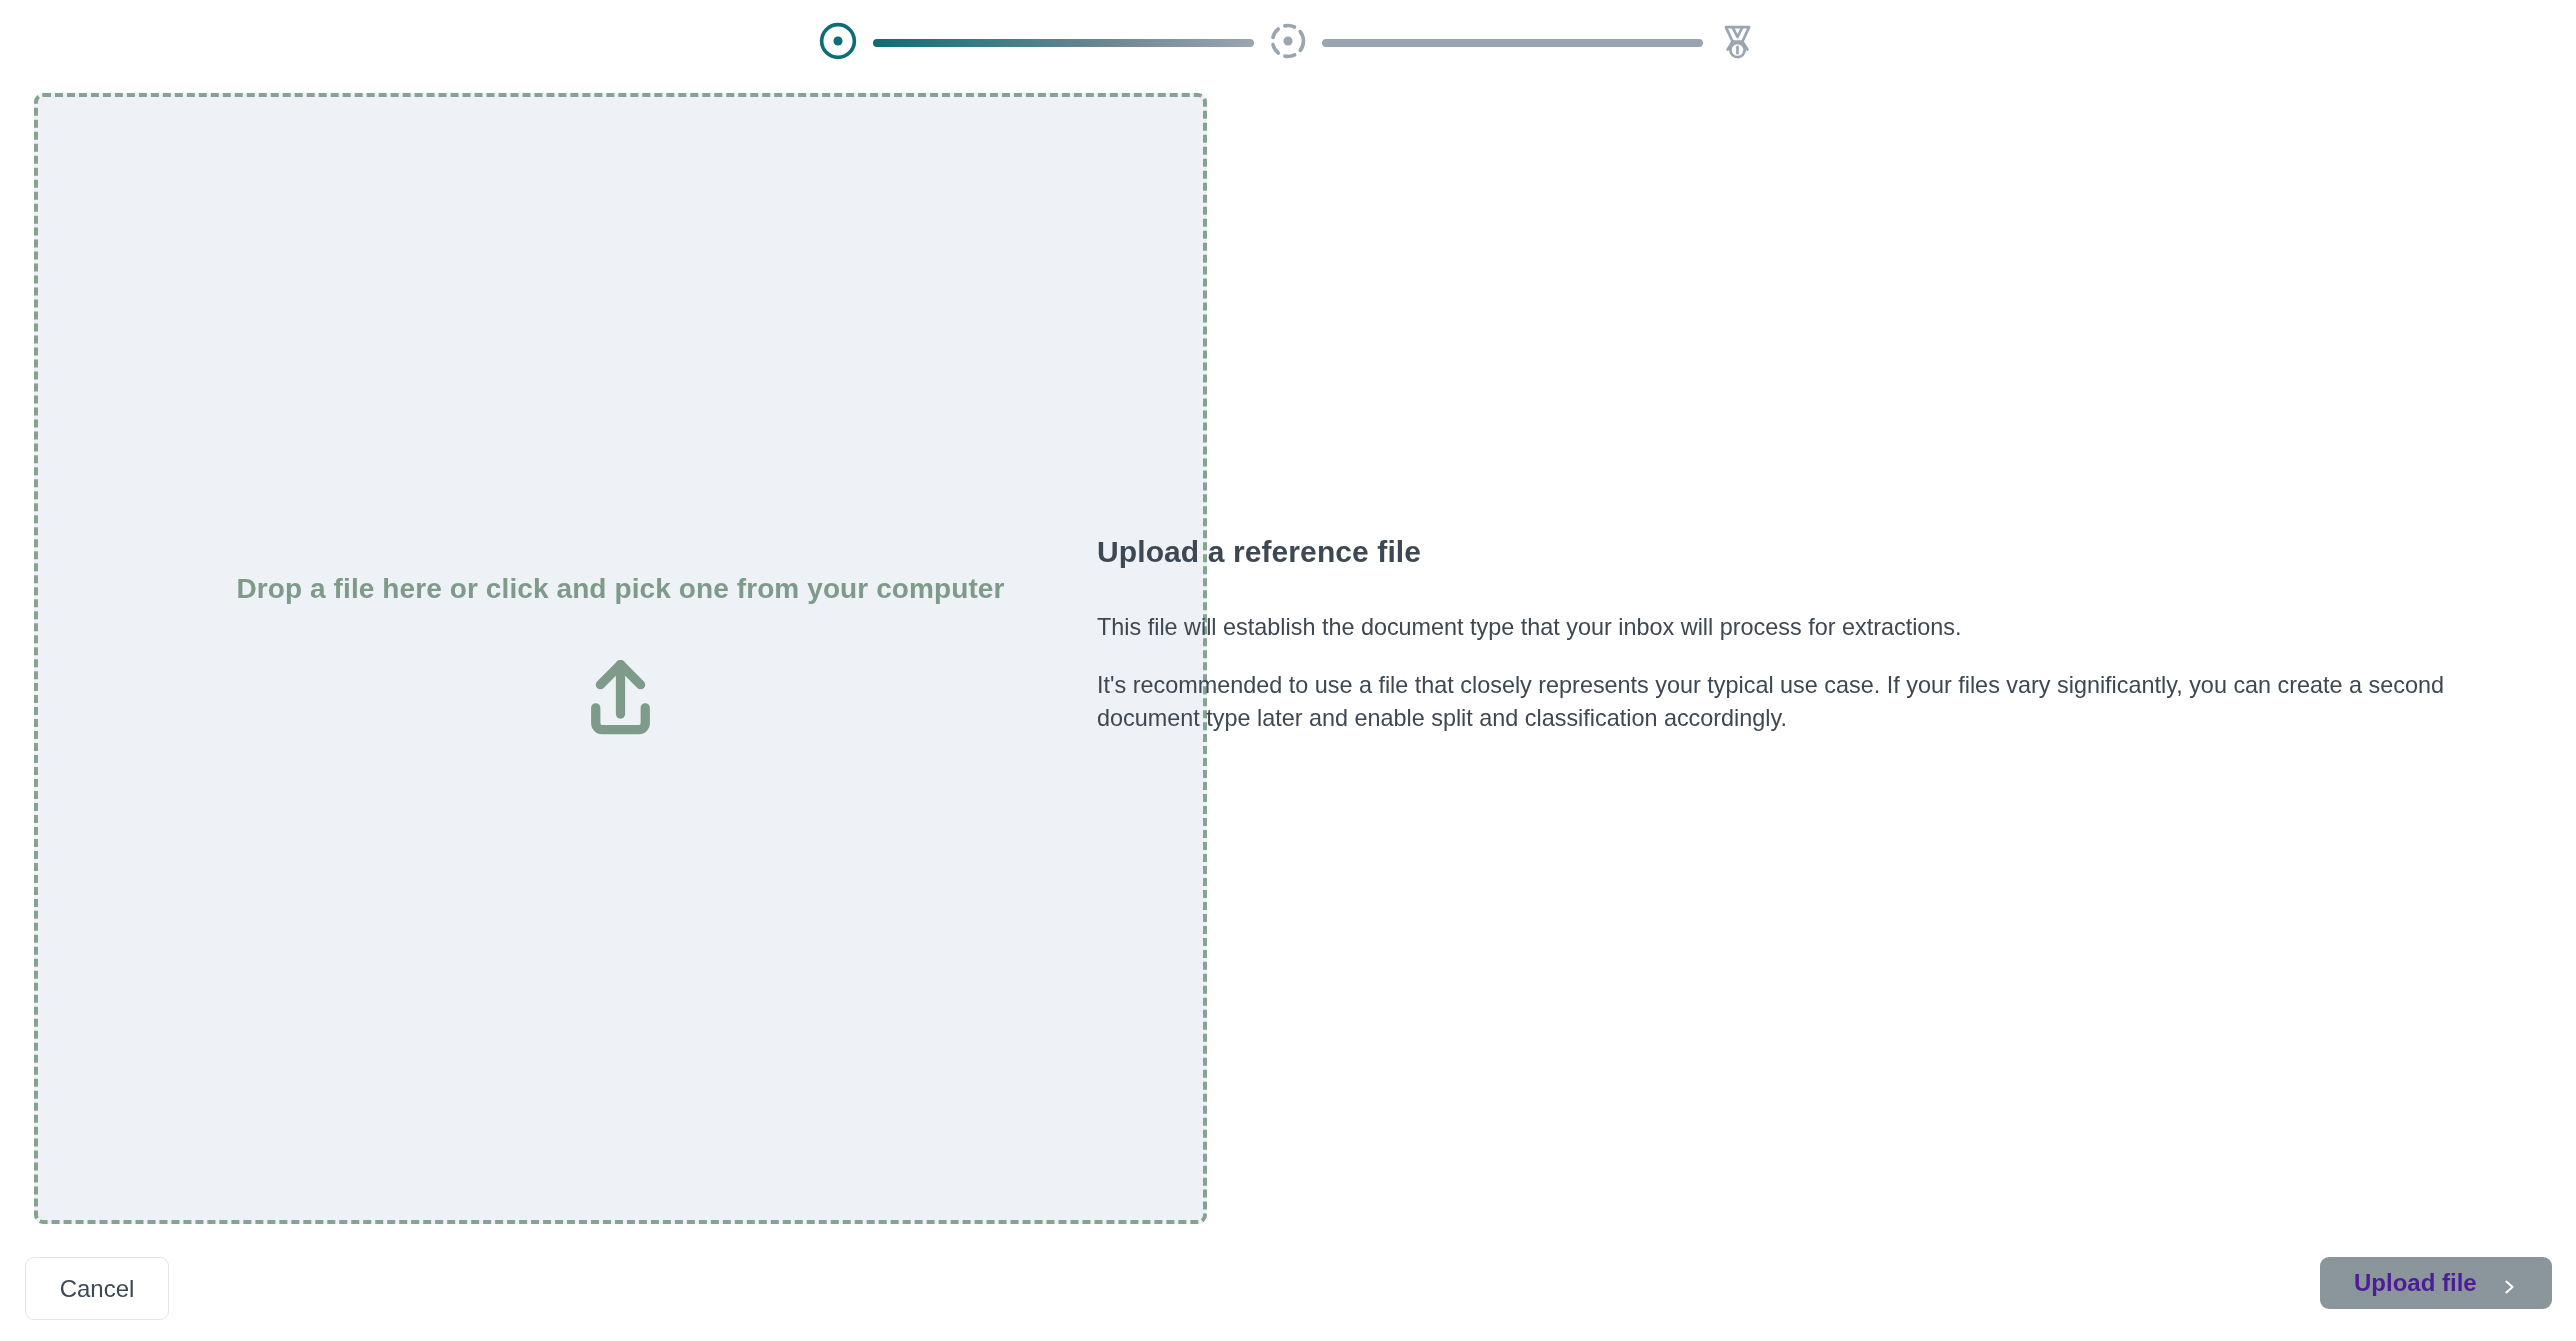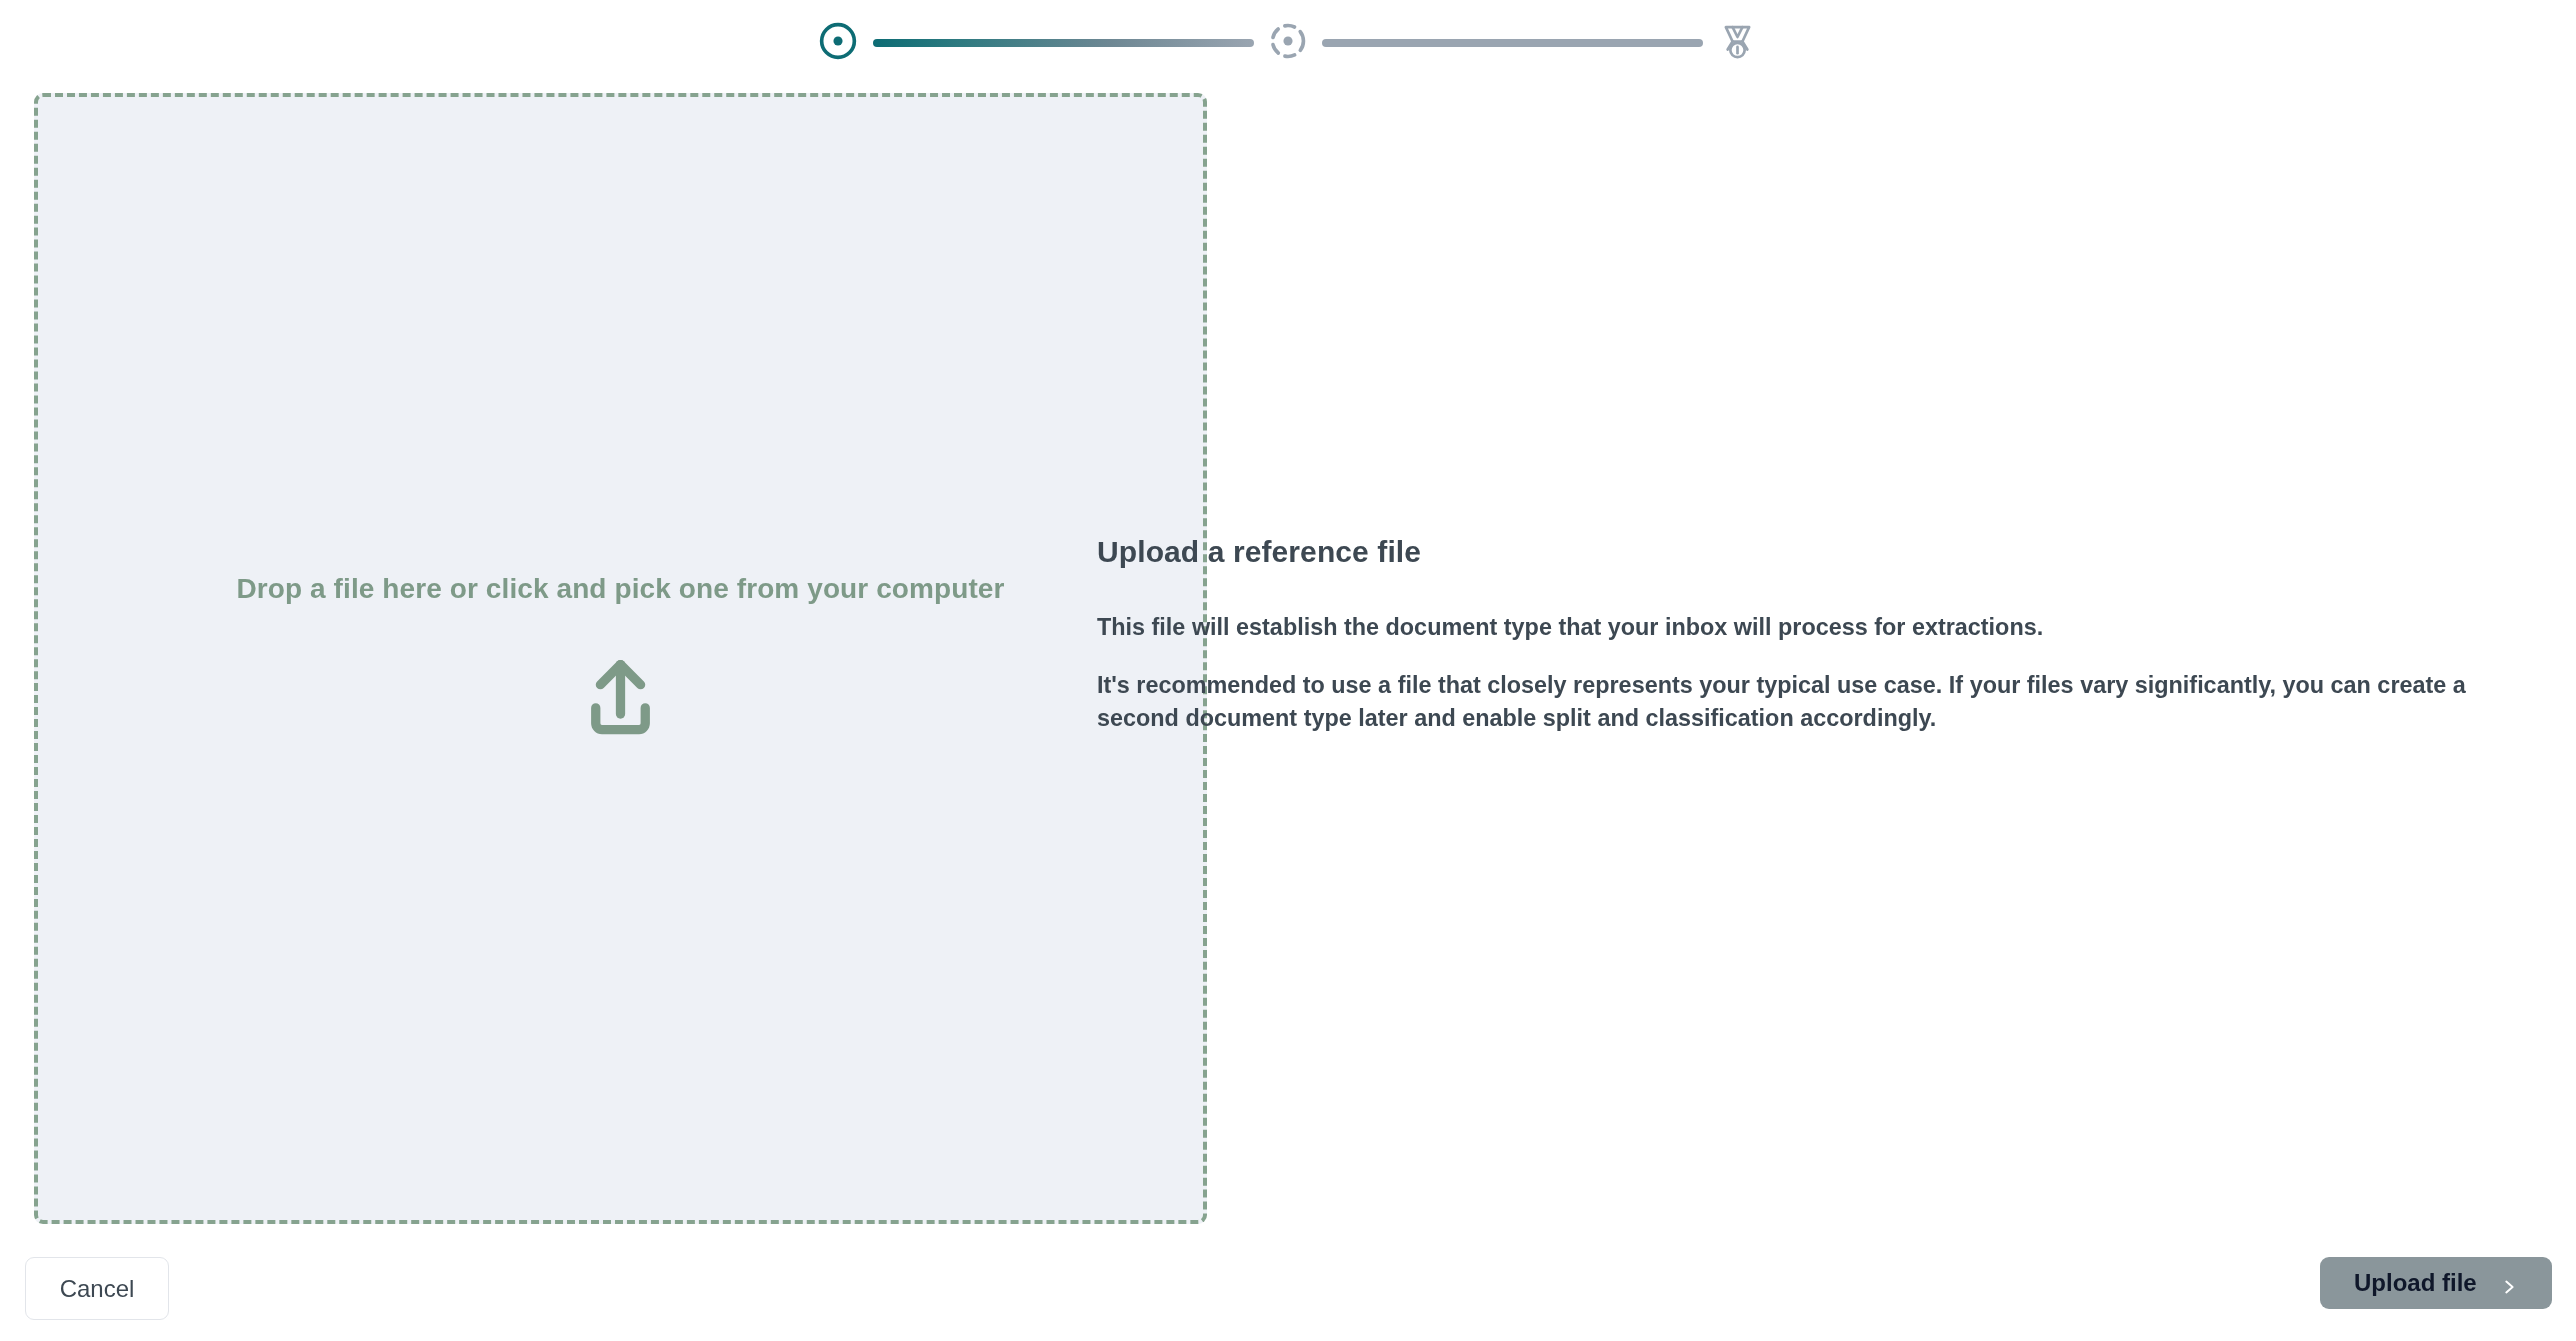--- a/index.html
+++ b/index.html
@@ -94,21 +94,21 @@
     font-weight: 700;
     color: #3d4852;
     margin: 0 0 42px 0;
     letter-spacing: 0.1px;
   }
   .info-para {
     font-size: 23.4px;
     line-height: 1.42;
     color: #3d4852;
     margin: 0 0 25px 0;
-    font-weight: 700;
+    font-weight: 400;
   }
   .info-para:last-child { margin-bottom: 0; }
 
   
   .btn-cancel {
     position: absolute;
     left: 25px;
     top: 1257px;
     width: 144px;
     height: 63px;
@@ -124,21 +124,21 @@
   }
   .btn-upload {
     position: absolute;
     left: 2320px;
     top: 1257px;
     width: 232px;
     height: 52px;
     background: #8a969b;
     border: none;
     border-radius: 9px;
-    color: #0f172a;
+    color: #4c1d95;
     font-family: inherit;
     font-size: 24px;
     font-weight: 700;
     cursor: default;
     display: flex;
     align-items: center;
     justify-content: center;
     gap: 23.4px;
     padding: 0;
   }

